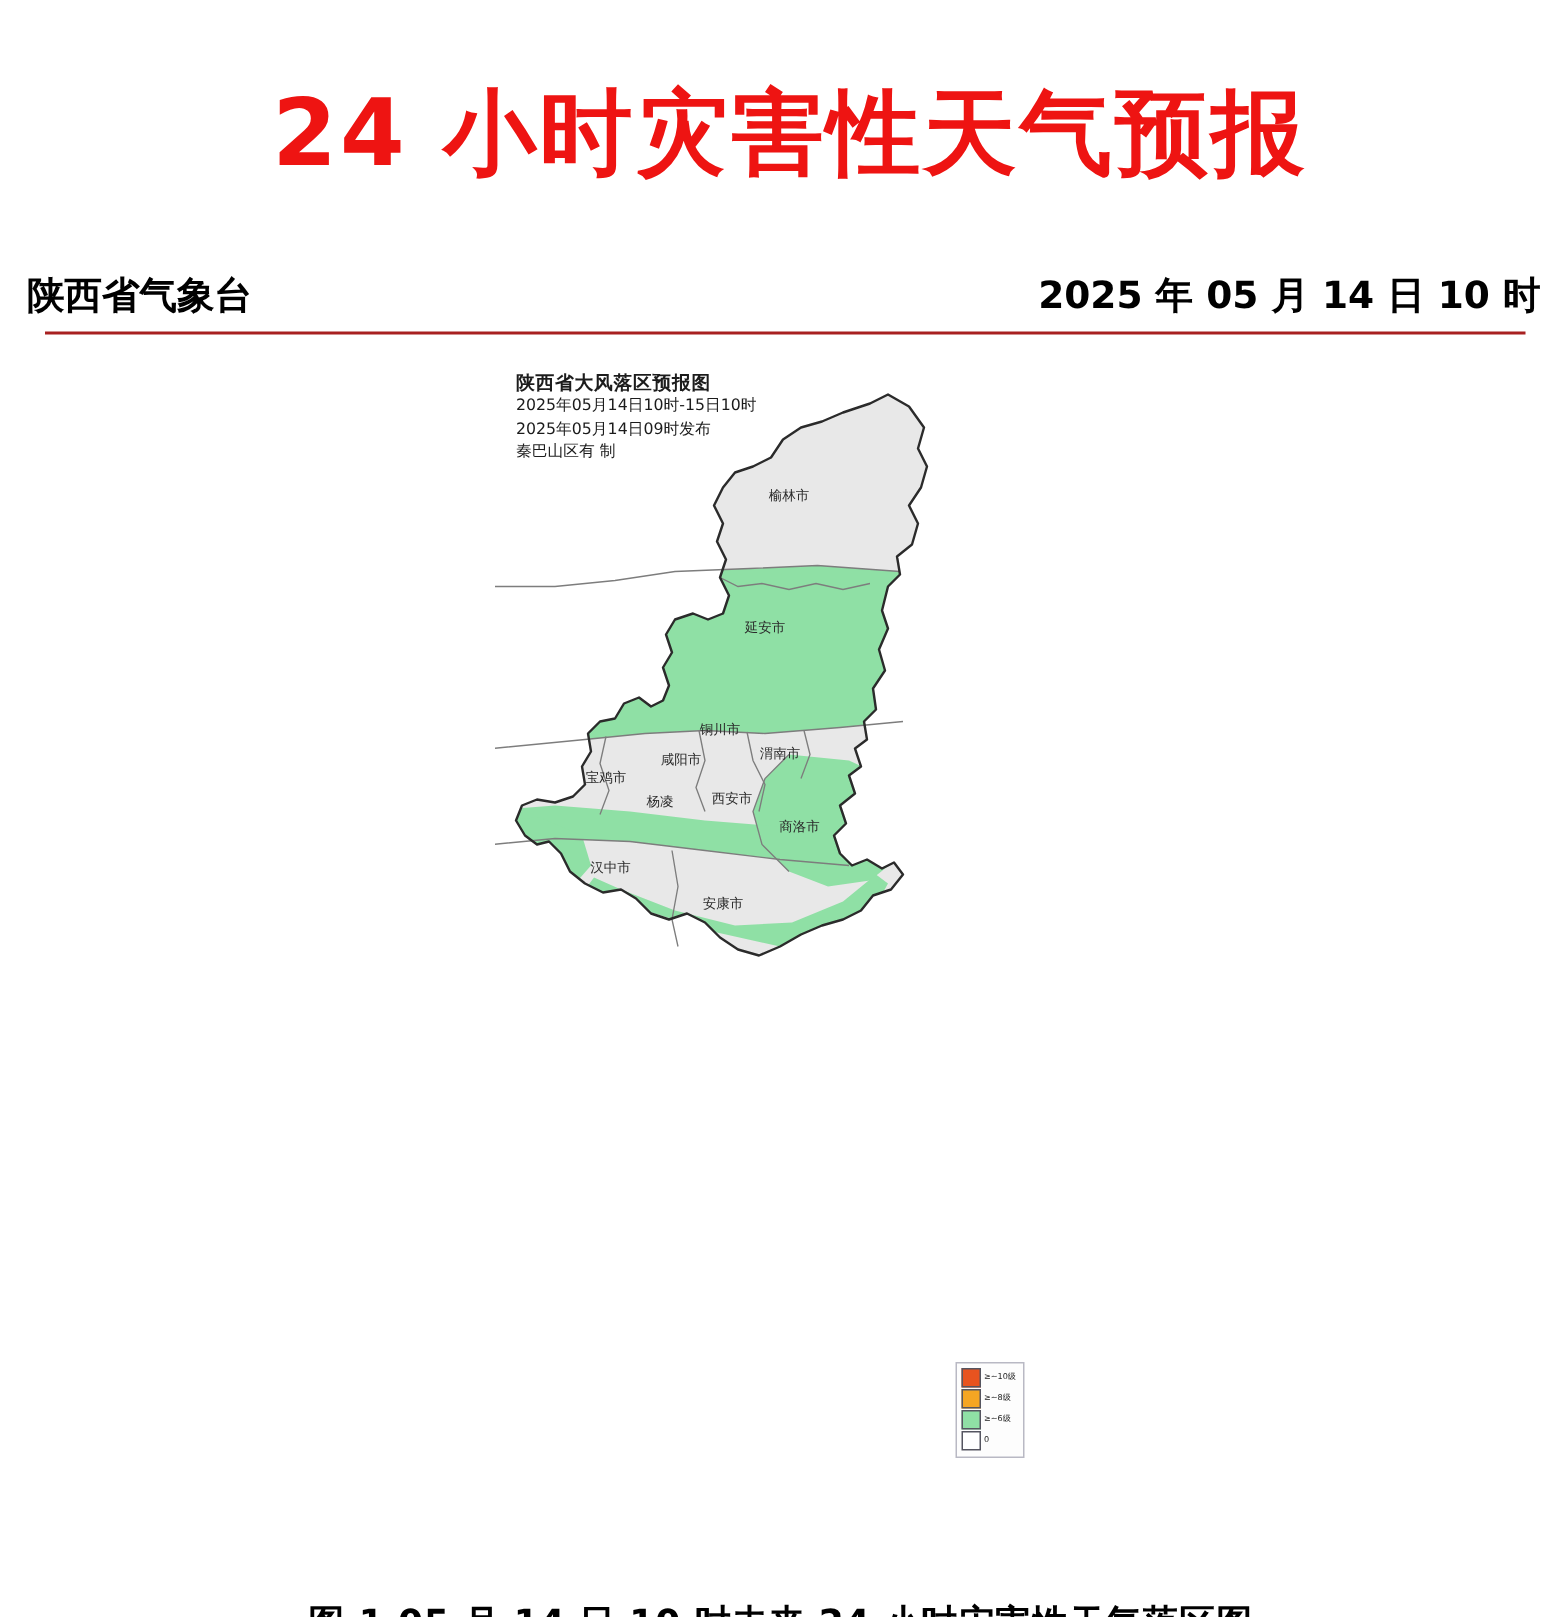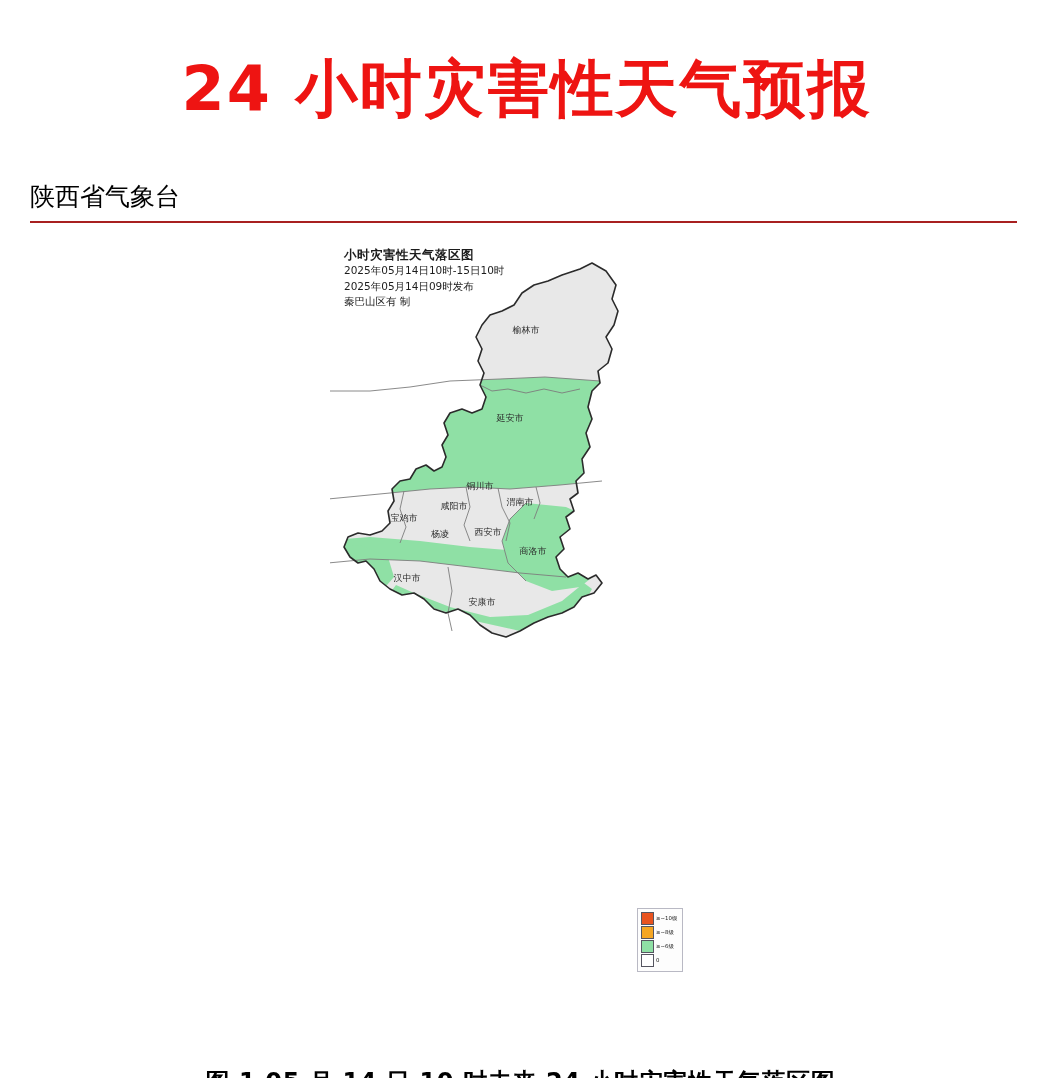--- a/index.html
+++ b/index.html
@@ -41,25 +41,24 @@
   .byline-wrap {
     margin-top: 62px;
     padding: 0 14px 0 18px;
   }
   .byline {
     display: flex;
     flex-direction: row;
     align-items: baseline;
     justify-content: space-between;
     font-size: 25px;
-    font-weight: 400;
+    font-weight: 700;
     line-height: 1.2;
     white-space: nowrap;
     padding-bottom: 9px;
-    margin-left: 12px;
   }
   .byline span { display: inline-block; }
   .rule {
     border: 0;
     border-top: 2.5px solid #a82020;
     margin: 0 10px 0 12px;
   }
 
   
   .body-text {
@@ -165,30 +164,31 @@
 </head>
 <body>
 
 <div class="page">
 
   <h1 class="doc-title">24 小时灾害性天气预报</h1>
 
   <div class="byline-wrap">
     <div class="byline">
       <span>陕西省气象台</span>
+      <span>2025 年 05 月 14 日 10 时</span>
     </div>
     <hr class="rule">
   </div>
 
 
   <div class="figure">
     <div class="map-stage">
 
       <div class="map-head">
-        <div class="mh-title">小时灾害性天气落区图</div>
+        <div class="mh-title">陕西省大风落区预报图</div>
         <div>2025年05月14日10时-15日10时</div>
         <div>2025年05月14日09时发布</div>
         <div>秦巴山区有 制</div>
       </div>
 
       <svg class="map-svg" viewBox="0 0 400 420">
         <defs>
           <clipPath id="clip-province">
             <path d="M250,28 L262,22 L276,30 L286,44 L282,58 L288,70 L284,84 L276,96
                      L282,108 L278,122 L268,130 L270,142 L262,150 L258,166 L262,178

